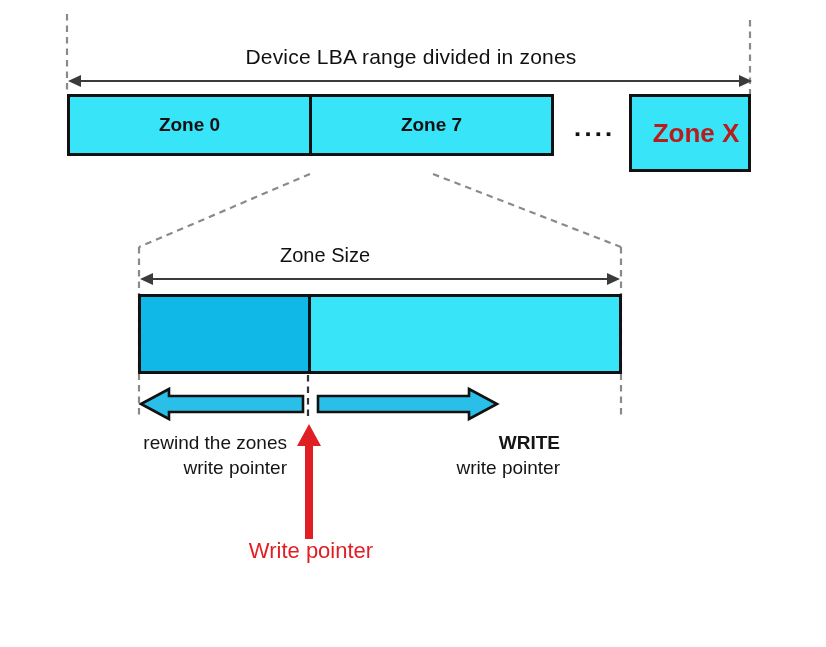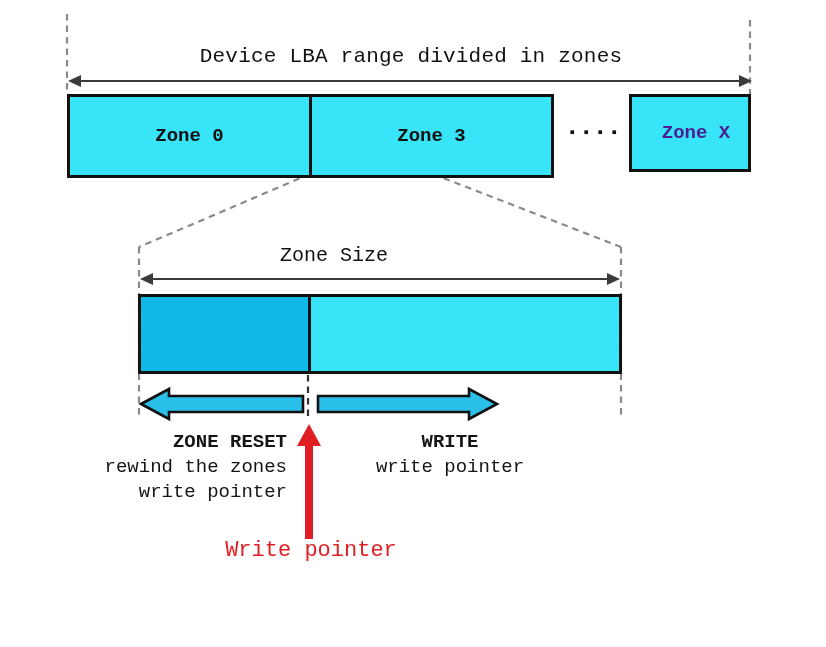--- a/index.html
+++ b/index.html
@@ -1,21 +1,21 @@
 <!DOCTYPE html>
 <html><head>
 <meta charset="utf-8">
 <style>
   html, body { margin: 0; padding: 0; background: #ffffff; }
   #canvas {
     position: relative;
     width: 826px;
     height: 647px;
     background: #ffffff;
-    font-family: Liberation Mono, monospace;
+    font-family: Liberation Sans, sans-serif;
     overflow: hidden;
     border-radius: 23px;
   }
   #shape-layer {
     position: absolute;
     left: 0; top: 0;
     width: 826px; height: 647px;
     z-index: 1;
   }
   .content { position: absolute; z-index: 2; }
@@ -23,21 +23,21 @@
   
   .diagram-title {
     left: 0; top: 45px; width: 822px;
     text-align: center;
     font-size: 21px;
     color: #111111;
     letter-spacing: 0.2px;
   }
   .zone-row {
     left: 67px; top: 94px;
-    width: 487px; height: 84px;
+    width: 487px; height: 62px;
     border: 3px solid #111111;
     box-sizing: border-box;
     display: flex;
     background: #f0abfc;
   }
   .zone-cell {
     flex: 1;
     display: flex;
     align-items: center;
     justify-content: center;
@@ -62,23 +62,23 @@
   }
   .zone-x-box {
     left: 629px; top: 94px;
     width: 122px; height: 78px;
     border: 3px solid #111111;
     box-sizing: border-box;
     background: #38E4F8;
     display: flex;
     align-items: center;
     justify-content: center;
-    font-size: 19px;
+    font-size: 26px;
     font-weight: bold;
-    color: #4c1d95;
+    color: #b91c1c;
     padding-left: 12px;
   }
 
   
   .zone-size-label {
     left: 280px; top: 244px; width: 200px;
     text-align: left;
     font-size: 20px;
     color: #111111;
   }
@@ -105,21 +105,21 @@
     line-height: 25px;
     color: #151515;
   }
   .caption .cap-title { font-weight: bold; }
   .reset-caption {
     left: 87px; top: 430px; width: 200px;
     text-align: right;
   }
   .write-caption {
     left: 340px; top: 430px; width: 220px;
-    text-align: center;
+    text-align: right;
   }
   .pointer-caption {
     left: 211px; top: 536px; width: 200px;
     text-align: center;
     font-size: 22px;
     line-height: 29px;
     color: #E01F25;
   }
 </style>
 </head>
@@ -153,36 +153,35 @@
 
     <polygon points="318,396 469,396 469,389 497,404 469,419 469,412 318,412" stroke="#111111" stroke-width="2.6" stroke-linejoin="miter" fill="#29BFE8"></polygon>
 
     <polygon points="309,424 321,446 313,446 313,539 305,539 305,446 297,446" fill="#E01F25"></polygon>
   </svg>
 
   <div class="content diagram-title">Device LBA range divided in zones</div>
 
   <div class="content zone-row">
     <div class="zone-cell">Zone 0</div>
-    <div class="zone-cell">Zone 3</div>
+    <div class="zone-cell">Zone 7</div>
   </div>
 
   <div class="content zone-ellipsis">▪▪▪▪</div>
 
   <div class="content zone-x-box">Zone X</div>
 
   <div class="content zone-size-label">Zone Size</div>
 
   <div class="content zone-bar">
     <div class="written"></div>
     <div class="unwritten"></div>
   </div>
 
   <div class="content caption reset-caption">
-    <div class="cap-title">ZONE RESET</div>
     <div>rewind the zones</div>
     <div>write pointer</div>
   </div>
 
   <div class="content caption write-caption">
     <div class="cap-title">WRITE</div>
     <div>write pointer</div>
   </div>
 
   <div class="content pointer-caption">

